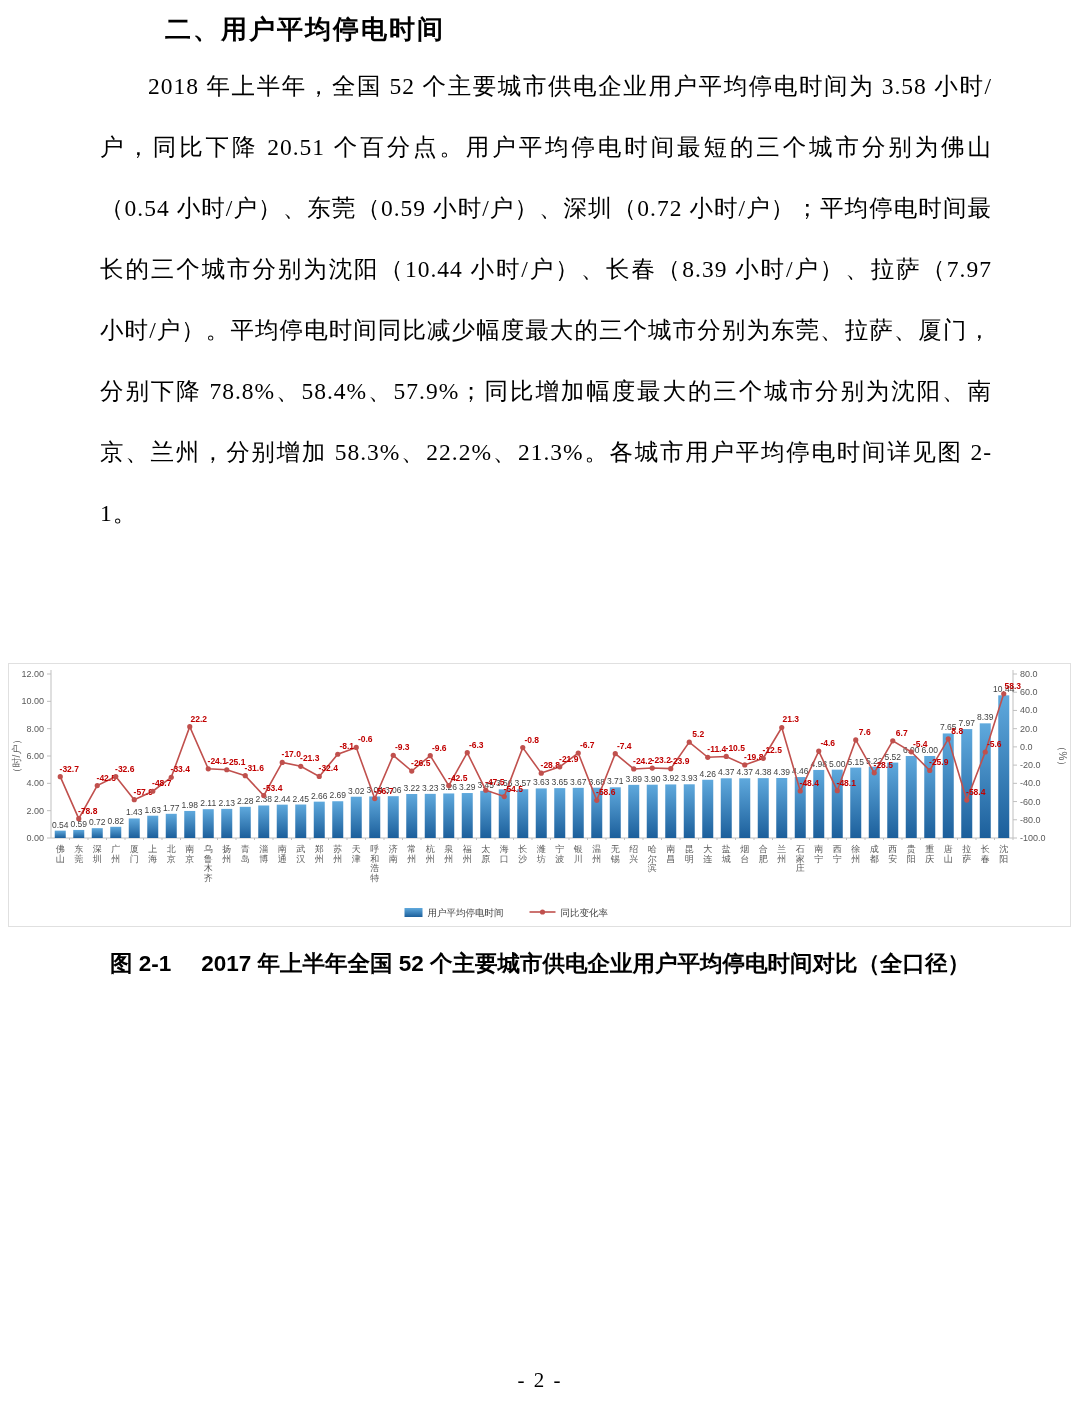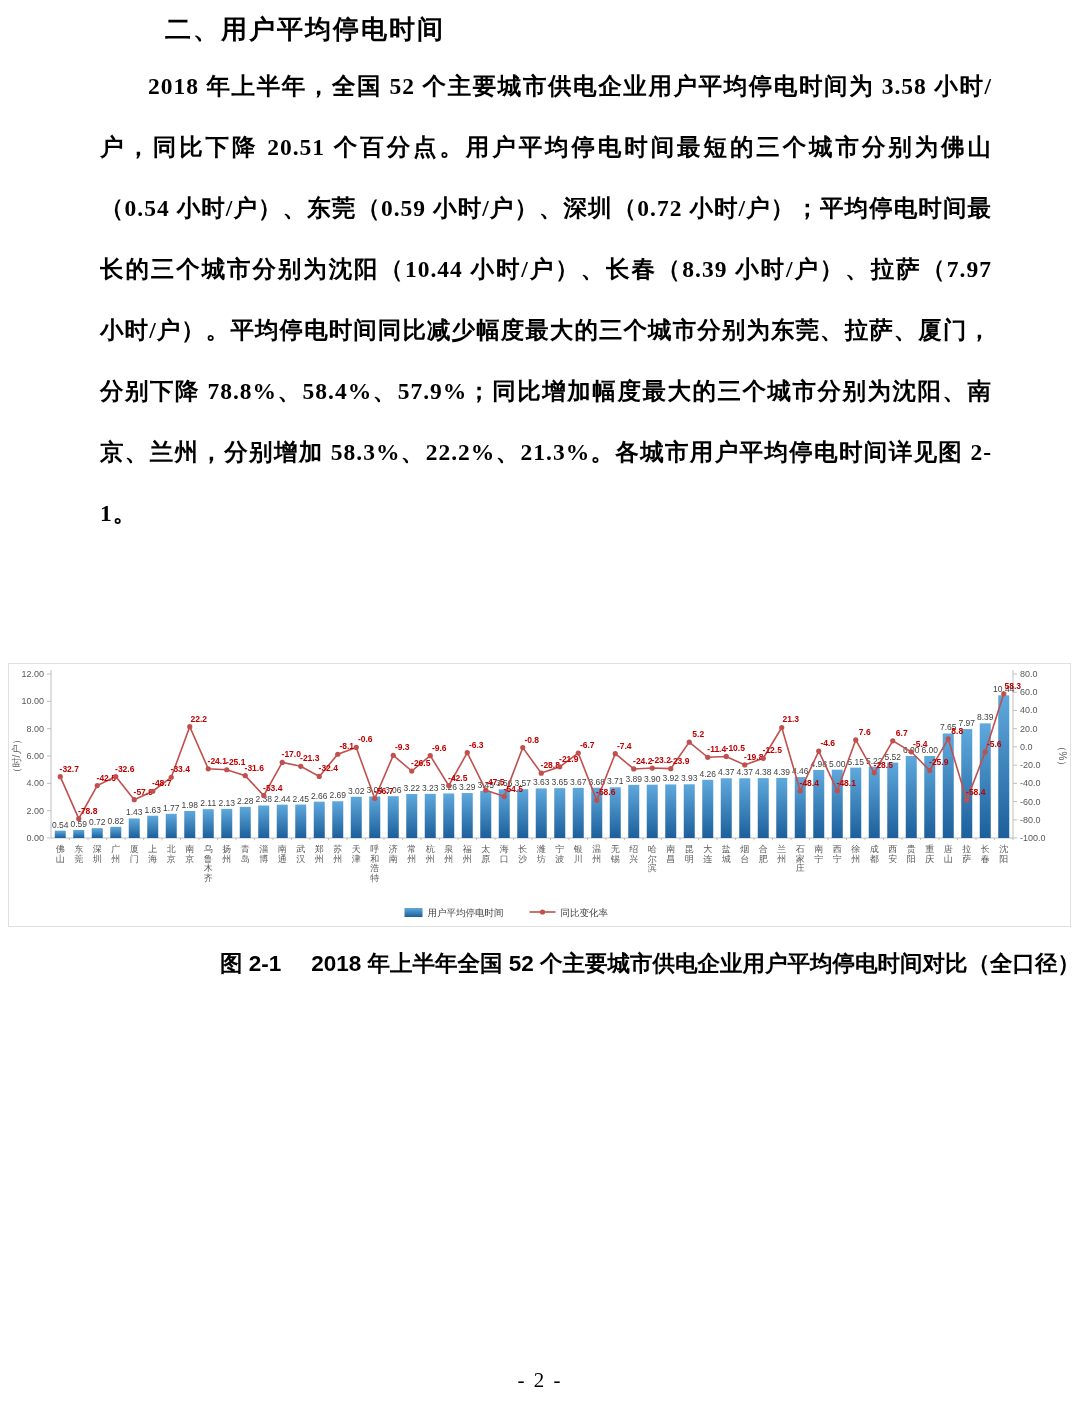--- a/index.html
+++ b/index.html
@@ -1,26 +1,26 @@
 <!DOCTYPE html>
 <html><head>
 <meta charset="utf-8">
 <style>
   html,body{margin:0;padding:0;background:#f2f2f2;}
   #page{position:relative;width:1080px;height:1408px;background:#ffffff;margin:0 auto;overflow:hidden;
         font-family:"Liberation Serif","DejaVu Serif",serif;color:#000000;}
   .heading{position:absolute;top:12px;left:165px;font-size:26px;font-weight:bold;letter-spacing:2px;}
   .para{position:absolute;left:100px;right:88px;font-size:23.5px;line-height:61px;
         text-align:justify;text-indent:48px;letter-spacing:1px;}
-  #para1{top:56px;font-weight:bold;}
+  #para1{top:56px;}
   #para2{top:1002px;}
   .figure{position:absolute;left:8px;top:663px;width:1063px;height:264px;background:#ffffff;
           border:1px solid #e0e0e0;box-sizing:border-box;}
   .figure svg{display:block;}
-  .caption{position:absolute;top:948px;left:0;width:100%;display:flex;justify-content:flex-end;
+  .caption{position:absolute;top:948px;left:0;width:100%;display:flex;justify-content:center;
            gap:30px;font-size:22.5px;font-weight:bold;font-family:"Liberation Sans","DejaVu Sans",sans-serif;}
   .pagenum{position:absolute;top:1368px;left:0;width:100%;text-align:center;font-size:21px;letter-spacing:2px;}
   svg text{font-family:"Liberation Sans","DejaVu Sans",sans-serif;}
   .tick-label{fill:#595959;}
   .axis-title{fill:#595959;}
   .bar-label{fill:#3f3f3f;}
   .line-label{font-weight:bold;}
   .cat-label{fill:#595959;}
   .legend-label{fill:#404040;}
 </style>
@@ -404,19 +404,19 @@
           <text x="418.5" y="252" font-size="9.5" class="legend-label">用户平均停电时间</text>
           <line x1="520.5" y1="248" x2="546.5" y2="248" stroke="#C0504D" stroke-width="1.6"></line>
           <circle cx="533.5" cy="248" r="2.6" fill="#C0504D"></circle>
           <text x="551.5" y="252" font-size="9.5" class="legend-label">同比变化率</text>
         </g>
       </svg>
   </div>
 
   <div class="caption">
     <span>图 2-1</span>
-    <span>2018 年上半年全国 52 个主要城市供电企业用户平均停电时间对比（全口径）</span>
+    <span>2017 年上半年全国 52 个主要城市供电企业用户平均停电时间对比（全口径）</span>
   </div>
 
 
   <div class="pagenum">- 2 -</div>
 
 </div>
 
 </body></html>

